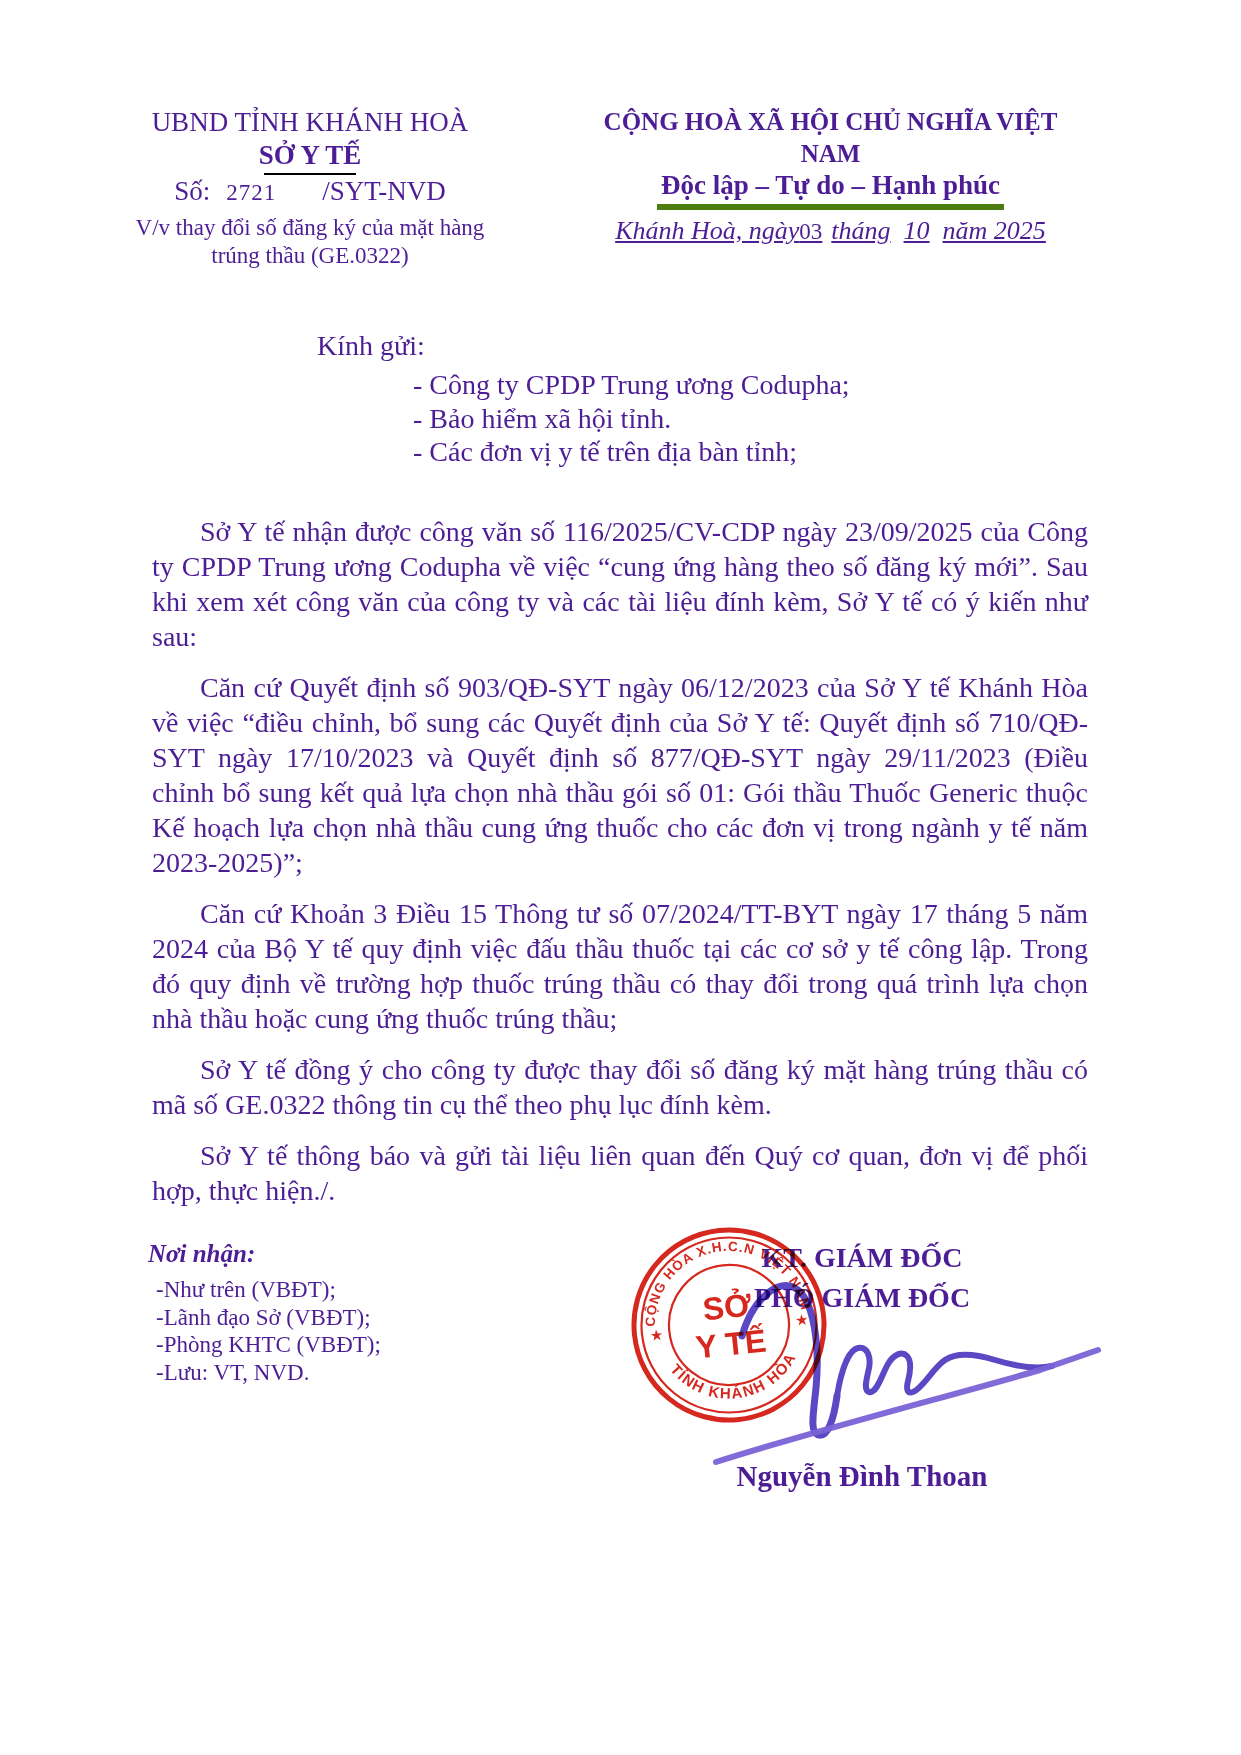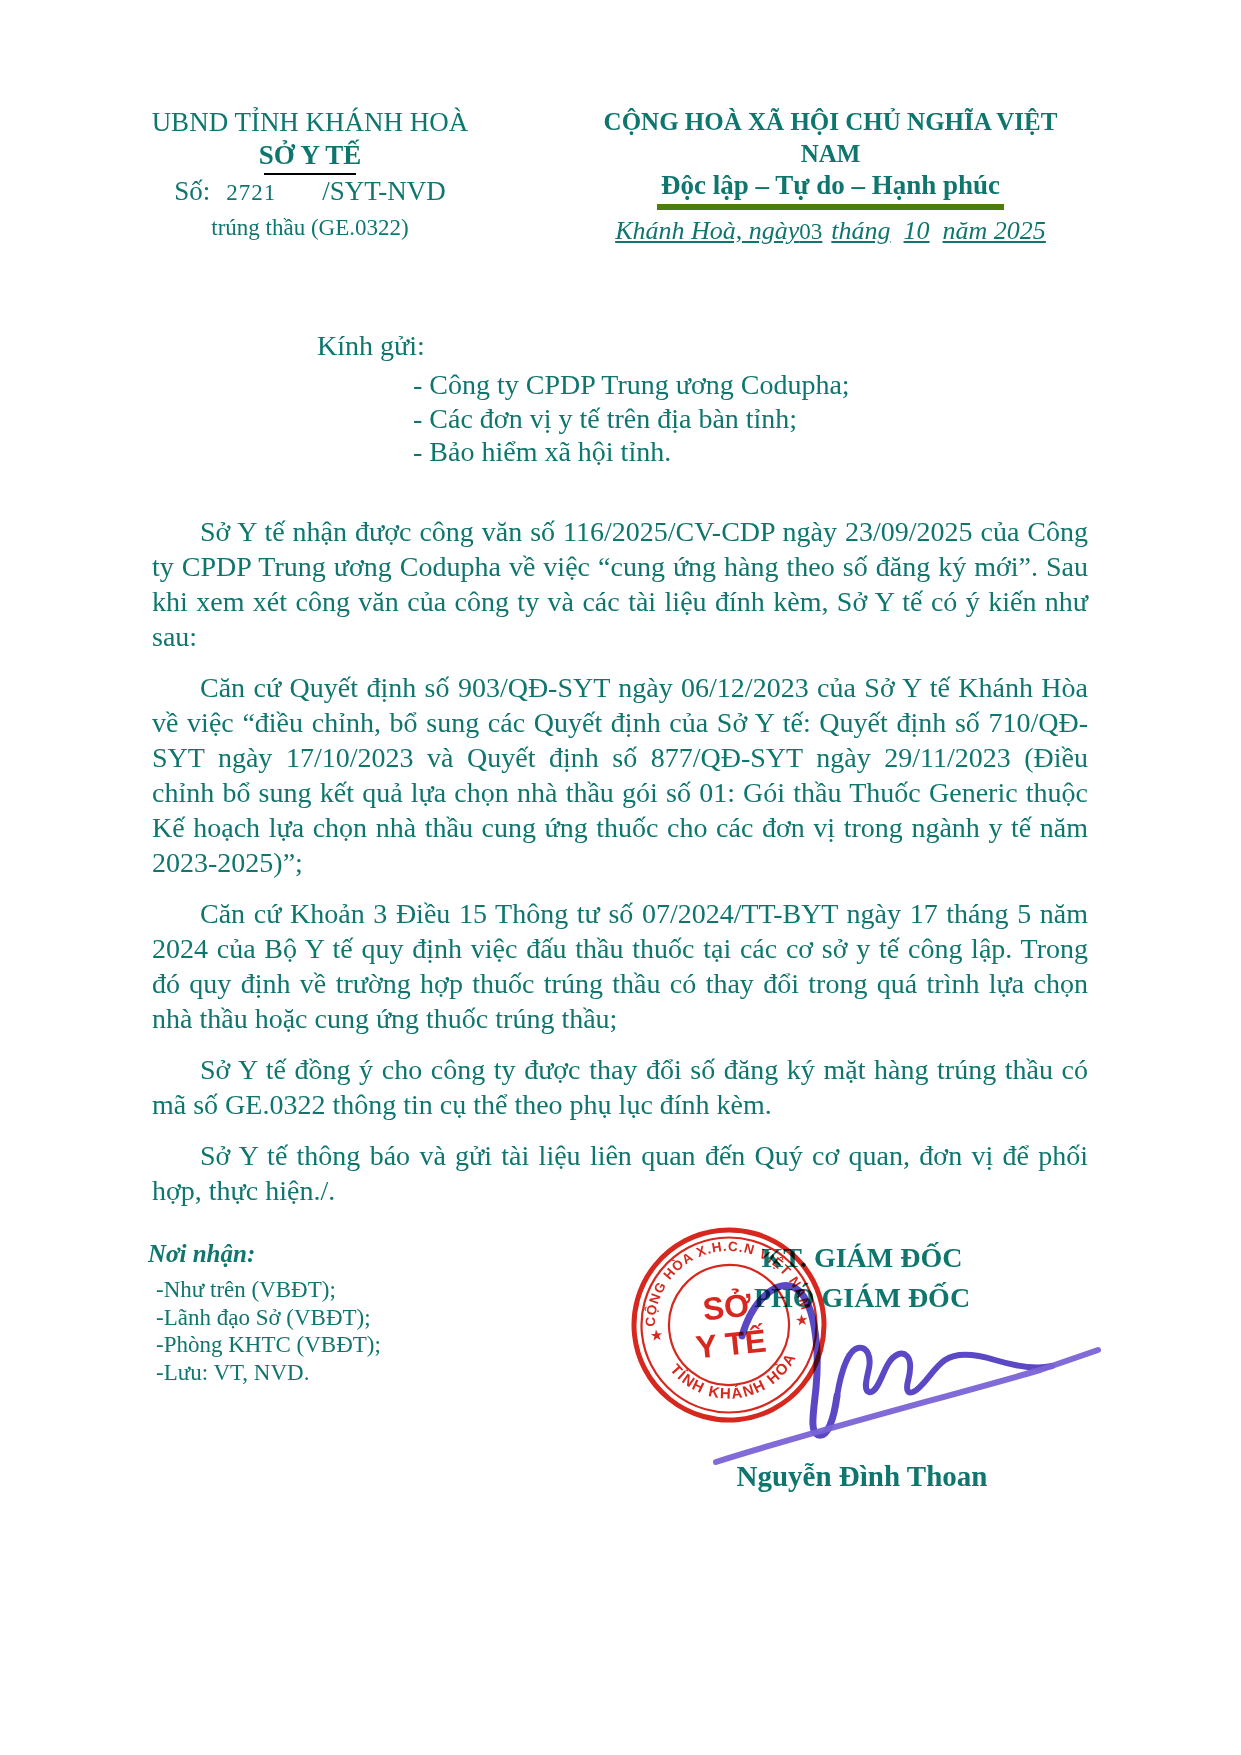--- a/index.html
+++ b/index.html
@@ -1,18 +1,18 @@
 <!DOCTYPE html>
 <html><head>
 <meta charset="utf-8">
 <style>
   html,body{margin:0;padding:0;background:#888;}
   .page{
     position:relative;width:1241px;height:1755px;background:#ffffff;
-    font-family:"Liberation Serif","DejaVu Serif",serif;color:#0f766e;
+    font-family:"Liberation Serif","DejaVu Serif",serif;color:#4c1d95;
     overflow:hidden;margin:0 auto;
   }
   
   .hdr-left{position:absolute;left:95px;top:106px;width:430px;text-align:center;}
   .hdr-left .org-parent{font-size:27px;line-height:32px;}
   .hdr-left .org{font-size:27px;line-height:34px;font-weight:bold;}
   .rule-short{width:92px;border-top:2px solid #000;margin:1px auto 0 auto;}
   .doc-no{font-size:27px;line-height:33px;}
   .doc-no .no-value{font-size:23px;letter-spacing:1px;margin:0 46px 0 16px;}
   .subject{margin-top:5px;font-size:23px;line-height:28px;}
@@ -52,37 +52,38 @@
 <div class="page">
 
   <div class="hdr-left">
     <div class="org-parent">UBND TỈNH KHÁNH HOÀ</div>
     <div class="org">SỞ Y TẾ</div>
     <div class="rule-short"></div>
     <div class="doc-no">
       <span>Số:</span><span class="no-value">2721</span><span>/SYT-NVD</span>
     </div>
     <div class="subject">
+      <div>V/v thay đổi số đăng ký của mặt hàng</div>
       <div>trúng thầu (GE.0322)</div>
     </div>
   </div>
 
   <div class="hdr-right">
     <div class="national">CỘNG HOÀ XÃ HỘI CHỦ NGHĨA VIỆT NAM</div>
     <div><span class="motto">Độc lập – Tự do – Hạnh phúc</span></div>
     <div class="dateline">
       <span>Khánh Hoà, ngày</span><span class="day">03</span><span>tháng</span><span class="month">10</span><span>năm 2025</span>
     </div>
   </div>
 
   <div class="kinh-gui">Kính gửi:</div>
   <div class="recipients">
     <div>- Công ty CPDP Trung ương Codupha;</div>
+    <div>- Bảo hiểm xã hội tỉnh.</div>
     <div>- Các đơn vị y tế trên địa bàn tỉnh;</div>
-    <div>- Bảo hiểm xã hội tỉnh.</div>
   </div>
 
   <div class="body-text">
     <p>Sở Y tế nhận được công văn số 116/2025/CV-CDP ngày 23/09/2025 của Công ty CPDP Trung ương Codupha về việc “cung ứng hàng theo số đăng ký mới”. Sau khi xem xét công văn của công ty và các tài liệu đính kèm, Sở Y tế có ý kiến như sau:</p>
     <p>Căn cứ Quyết định số 903/QĐ-SYT ngày 06/12/2023 của Sở Y tế Khánh Hòa về việc “điều chỉnh, bổ sung các Quyết định của Sở Y tế: Quyết định số 710/QĐ-SYT ngày 17/10/2023 và Quyết định số 877/QĐ-SYT ngày 29/11/2023 (Điều chỉnh bổ sung kết quả lựa chọn nhà thầu gói số 01: Gói thầu Thuốc Generic thuộc Kế hoạch lựa chọn nhà thầu cung ứng thuốc cho các đơn vị trong ngành y tế năm 2023-2025)”;</p>
     <p>Căn cứ Khoản 3 Điều 15 Thông tư số 07/2024/TT-BYT ngày 17 tháng 5 năm 2024 của Bộ Y tế quy định việc đấu thầu thuốc tại các cơ sở y tế công lập. Trong đó quy định về trường hợp thuốc trúng thầu có thay đổi trong quá trình lựa chọn nhà thầu hoặc cung ứng thuốc trúng thầu;</p>
     <p>Sở Y tế đồng ý cho công ty được thay đổi số đăng ký mặt hàng trúng thầu có mã số GE.0322 thông tin cụ thể theo phụ lục đính kèm.</p>
     <p>Sở Y tế thông báo và gửi tài liệu liên quan đến Quý cơ quan, đơn vị để phối hợp, thực hiện./.</p>
   </div>
 

